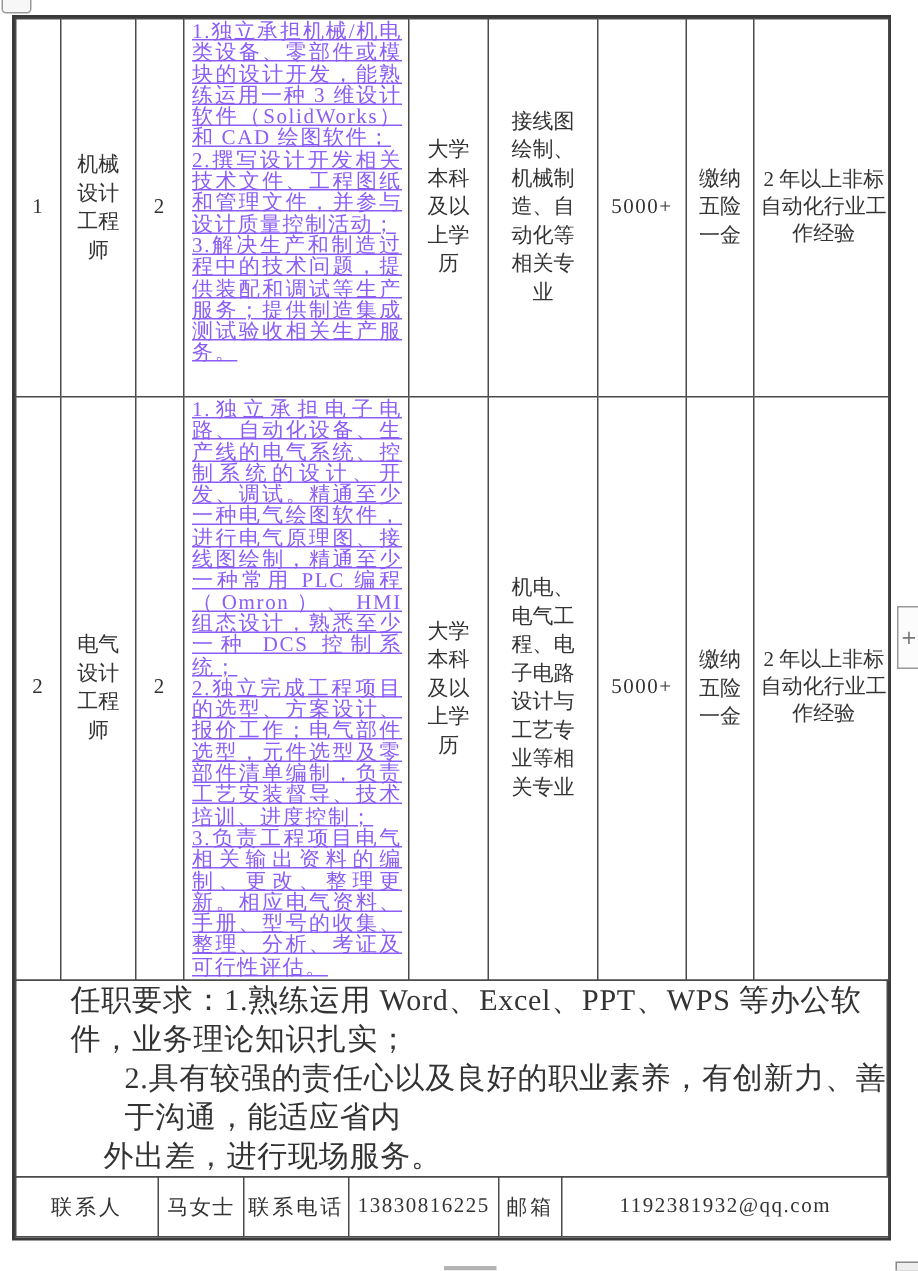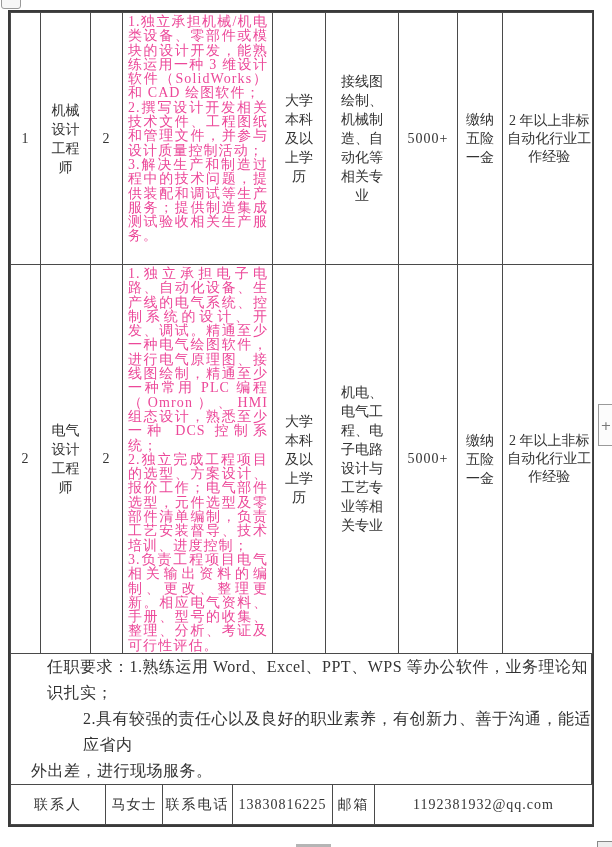--- a/index.html
+++ b/index.html
@@ -13,26 +13,26 @@
   table + table{margin-top:-1px;}
   td,th{border:1px solid #4a4a4a;padding:0;overflow:hidden;vertical-align:middle;}
   th{font-weight:bold;font-size:14px;text-align:center;color:#222;}
   .c{text-align:center;font-size:14px;letter-spacing:1px;}
   .blk{display:block;margin:0 auto;text-align:center;line-height:19px;font-size:14px;}
   .w15{width:1.6em;}
   .w2{width:2.3em;}
   .w3{width:3.4em;}
   .w6{width:6.6em;text-align:center;line-height:18px;}
   .duties{vertical-align:top;padding:2px 4px 0 5px;}
-  .duties p{margin:0;font-size:14px;line-height:14.3px;letter-spacing:1.1px;text-align:justify;color:#ec4899;}
-  .reqcell{vertical-align:middle;font-size:16px;color:#333;}
+  .duties p{margin:0;font-size:14px;line-height:14.3px;letter-spacing:1.1px;text-align:justify;color:#8b5cf6;text-decoration:underline;}
+  .reqcell{vertical-align:middle;font-size:20px;color:#333;}
   .reqline{line-height:26px;letter-spacing:0.5px;}
   .rl1{padding-left:36px;}
   .rl2{padding-left:72px;}
-  .rl3{padding-left:20px;}
+  .rl3{padding-left:58px;}
   .lbl{letter-spacing:2px;}
   .plus-handle{
     position:absolute;left:598px;top:404px;width:14px;height:40px;
     border:1px solid #9a9a9a;border-right:none;background:#fcfcfc;
     color:#777;font-family:"DejaVu Sans",sans-serif;font-size:13px;
     display:flex;align-items:center;justify-content:center;
   }
   .move-handle{
     position:absolute;left:1px;top:-5px;width:18px;height:12px;
     border:1px solid #999;border-radius:3px;background:#f7f7f7;

